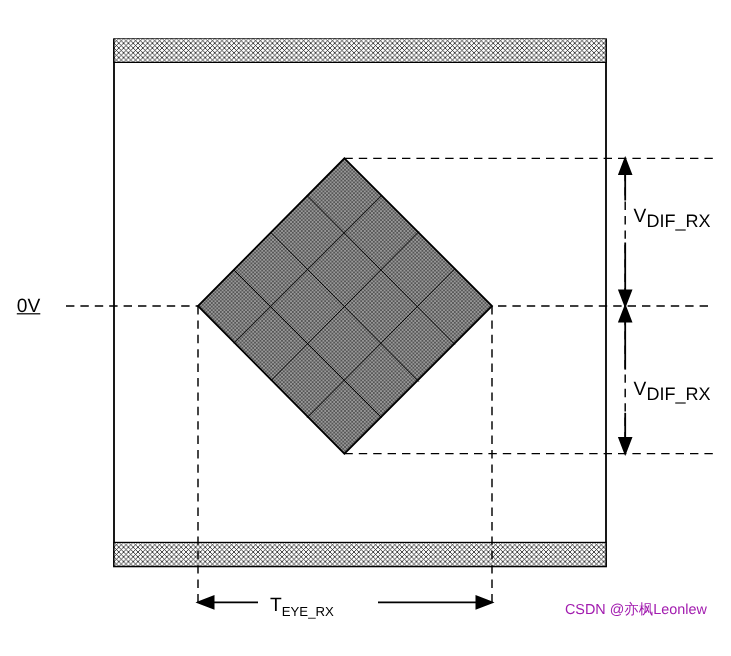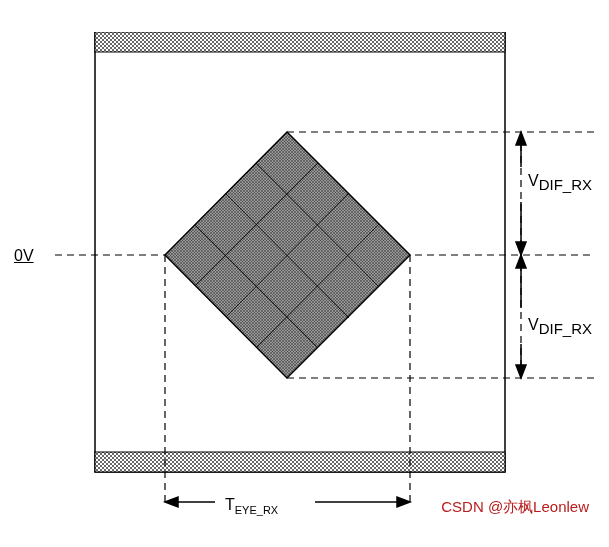--- a/index.html
+++ b/index.html
@@ -14,22 +14,22 @@
       position: absolute;
       top: 32px;
       left: 55px;
       width: 540px;
       height: 480px;
     }
     .watermark {
       position: absolute;
       bottom: 30px;
       right: 20px;
-      color: #b91c1c;
-      font-size: 15px;
+      color: #a21caf;
+      font-size: 12px;
       font-family: sans-serif;
     }
     .zero-label {
       position: absolute;
       left: 14px;
       top: 247px;
       font-size: 16px;
       font-family: sans-serif;
       text-decoration: underline;
       text-align: center;

